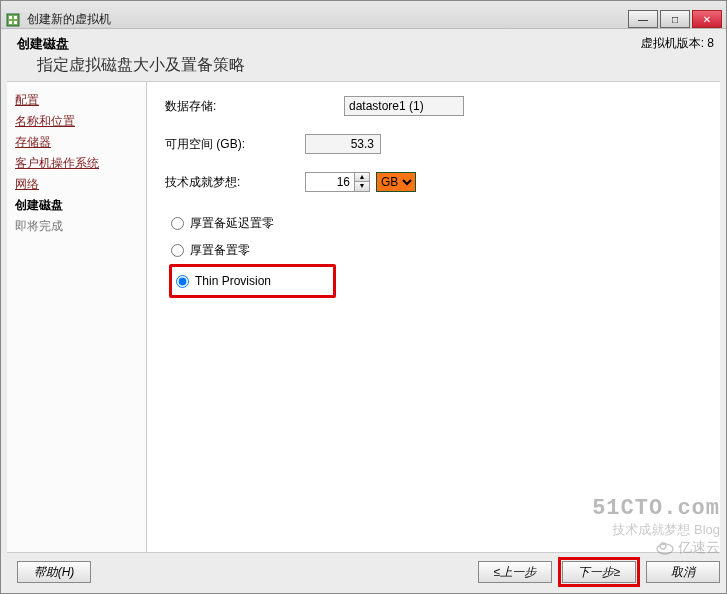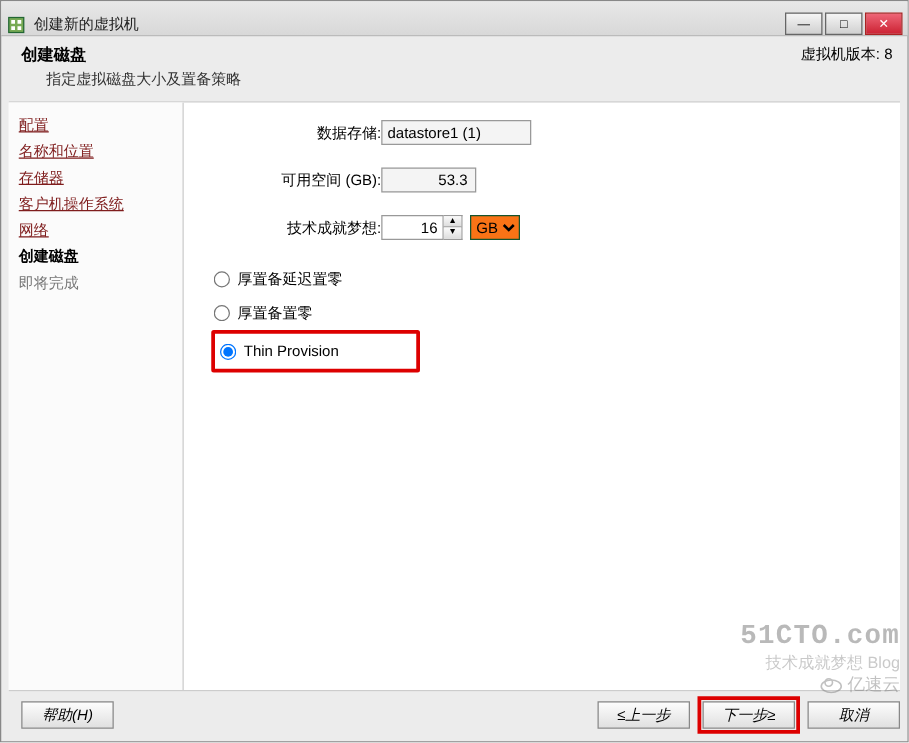--- a/index.html
+++ b/index.html
@@ -7,32 +7,32 @@
 .window { width: 727px; height: 594px; background: #ececec; border: 1px solid #888; position: relative; }
 .titlebar { height: 28px; background: linear-gradient(#e8e8e8,#d8d8d8); display: flex; align-items: flex-end; padding: 0 4px; border-bottom: 1px solid #bbb; }
 .titlebar .icon { width: 16px; height: 16px; margin-right: 6px; display: inline-block; }
 .titlebar .title { font-size: 12px; flex: 1; color: #222; }
 .titlebar .winbtns { display: flex; gap: 2px; }
 .winbtn { width: 30px; height: 18px; border: 1px solid #666; font-size: 10px; display: flex; align-items: center; justify-content: center; cursor: pointer; }
 .winbtn.min, .winbtn.max { background: linear-gradient(#f5f5f5,#d0d0d0); }
 .winbtn.close { background: linear-gradient(#e67,#c23); color: #fff; border-color: #a22; }
 .header { padding: 6px 10px 10px 16px; }
 .header .ht { font-size: 13px; font-weight: bold; }
-.header .hs { font-size: 12px; color: #333; padding-left: 20px; margin-top: 2px; display: inline-block; }
+.header .hs { font-size: 16px; color: #333; padding-left: 20px; margin-top: 2px; display: inline-block; }
 .header .ver { position: absolute; right: 12px; top: 34px; font-size: 12px; }
 .content { position: absolute; top: 80px; left: 6px; right: 6px; bottom: 40px; display: flex; background: #fff; border-top: 1px solid #ccc; border-bottom: 1px solid #ccc; }
 .sidebar { width: 140px; border-right: 1px solid #ccc; padding: 8px 6px; background: #fbfbfb; }
 .sidebar a, .sidebar span { display: block; font-size: 12px; padding: 2px 2px; text-align: left; }
 .sidebar a { color: #7f1d1d; text-decoration: underline; cursor: pointer; }
 .sidebar .current { font-weight: bold; color: #000; }
 .sidebar .future { color: #777; }
 .main { flex: 1; padding: 14px 18px; position: relative; }
 .row { display: flex; align-items: center; margin-bottom: 18px; font-size: 12px; }
-.row .lbl { width: 140px; text-align: right; }
-.val-ro { width: 120px; height: 20px; border: 1px solid #999; background: #f4f4f4; padding: 2px 4px; font-size: 12px; }
+.row .lbl { width: 140px; }
+.val-ro { width: 120px; height: 20px; border: 1px solid #999; background: #f4f4f4; padding: 2px 4px; font-size: 12px; margin-left: 39px; }
 .val-num { width: 76px; height: 20px; border: 1px solid #999; background: #f4f4f4; text-align: right; padding: 2px 6px; font-size: 12px; }
 .spinner { display: flex; align-items: stretch; height: 20px; }
 .spinner input { width: 50px; text-align: right; border: 1px solid #999; padding: 0 4px; font-size: 12px; }
 .spinner .spbtns { display: flex; flex-direction: column; border: 1px solid #999; border-left: none; }
 .spinner .spbtns div { width: 14px; height: 9px; font-size: 7px; line-height: 7px; text-align: center; background: linear-gradient(#fafafa,#ddd); cursor: pointer; border-bottom: 1px solid #999; }
 .spinner .spbtns div:last-child { border-bottom: none; }
 select { height: 20px; border: 1px solid #14532d; font-size: 12px; background: #f97316; margin-left: 6px; }
 .radios { margin-top: 4px; margin-left: 4px; }
 .radios label { display: flex; align-items: center; font-size: 12px; padding: 5px 2px; cursor: pointer; }
 .radios input { margin-right: 6px; }

